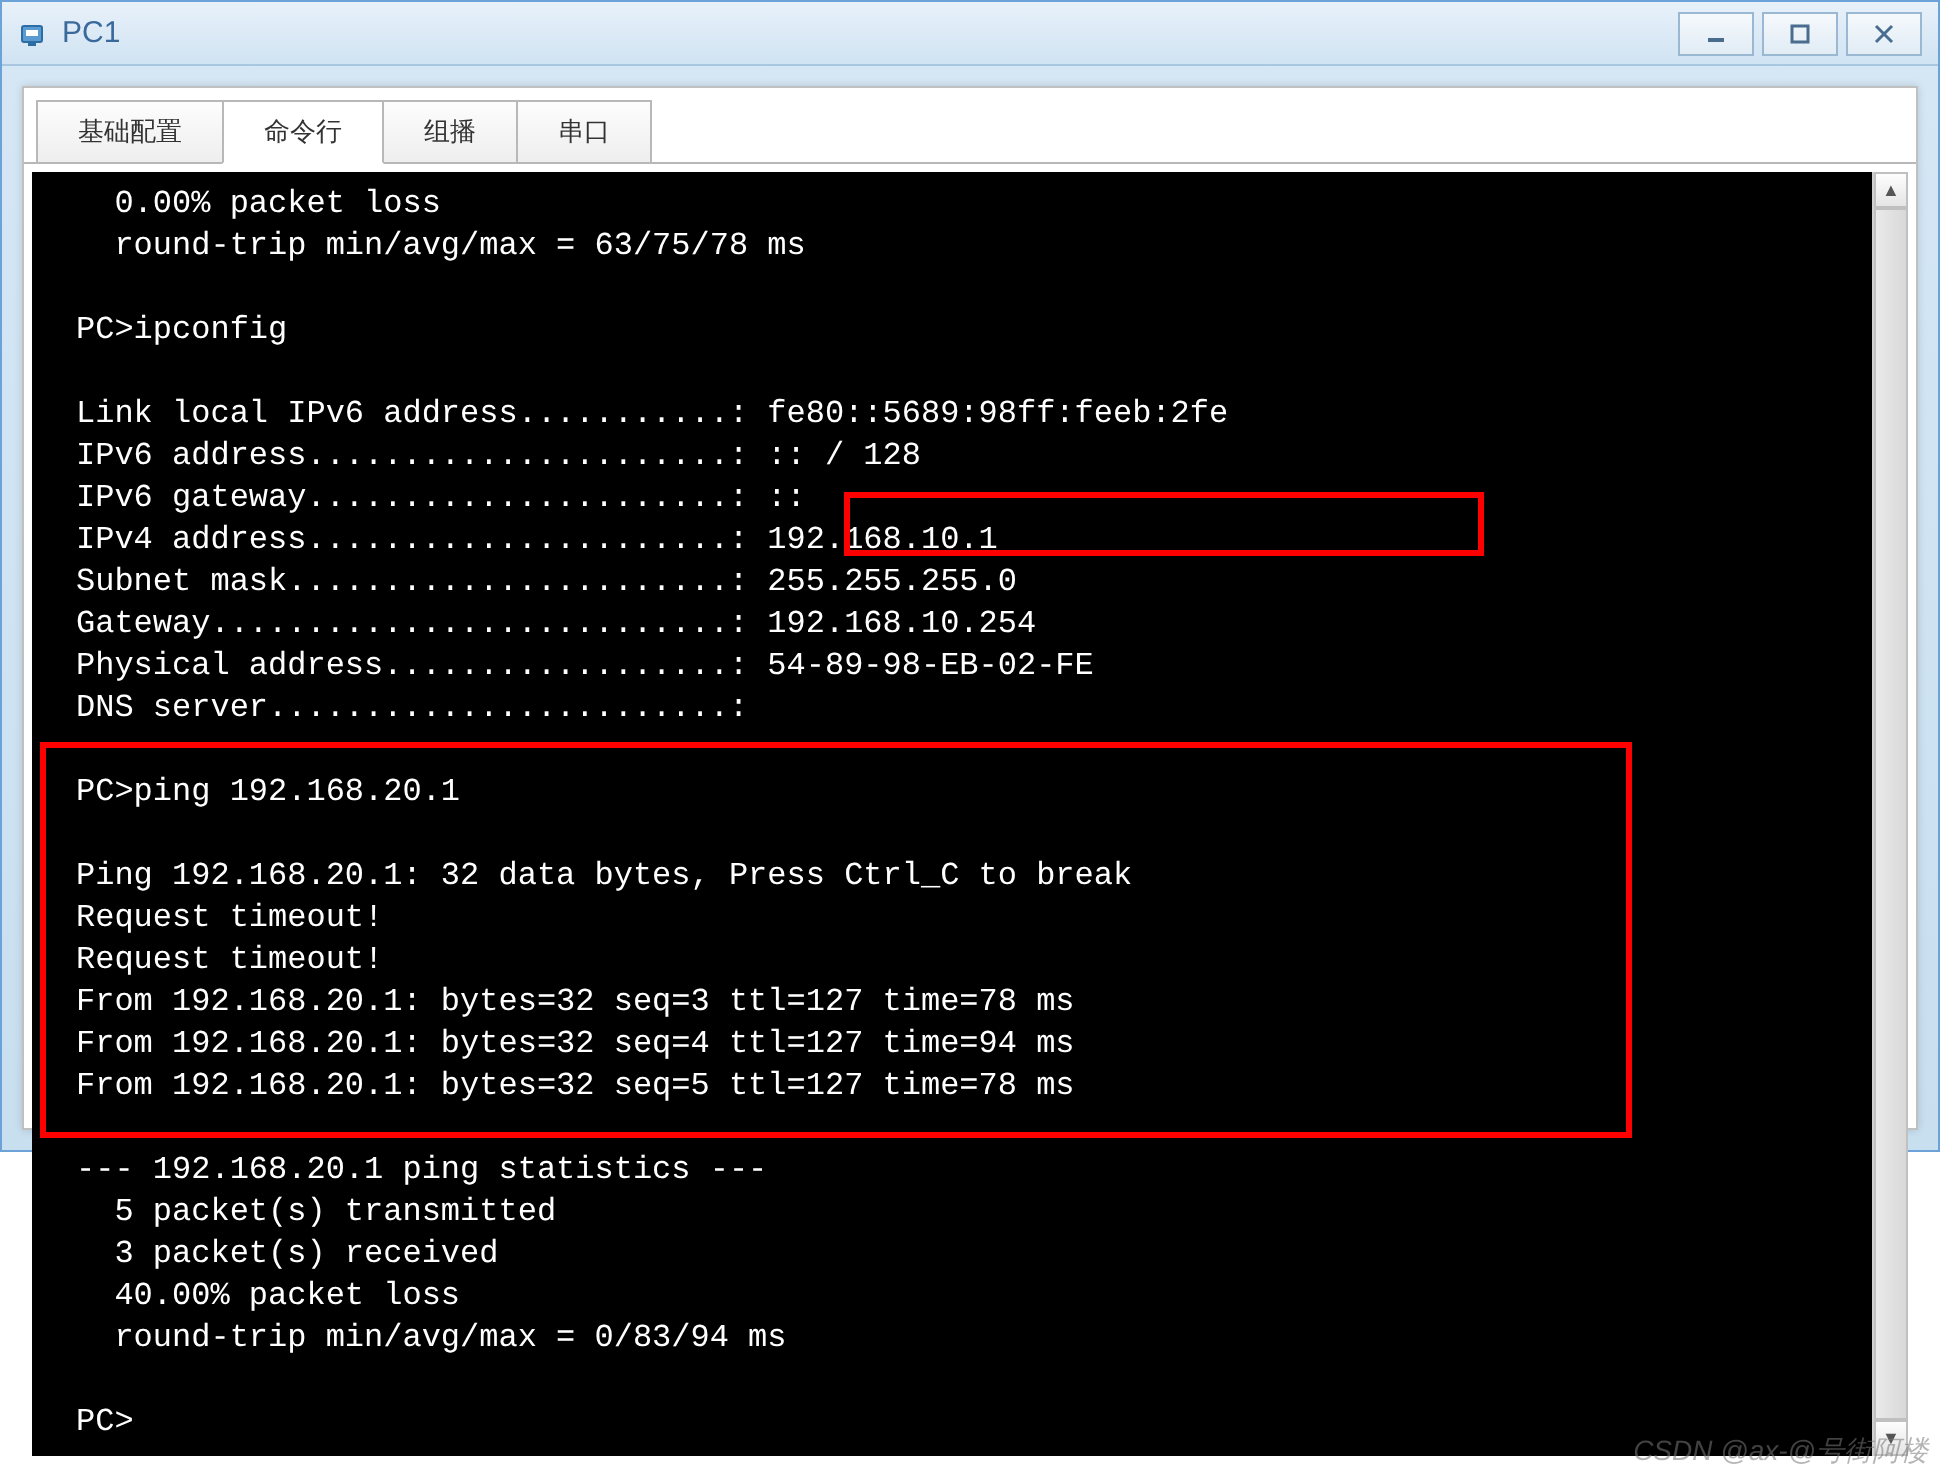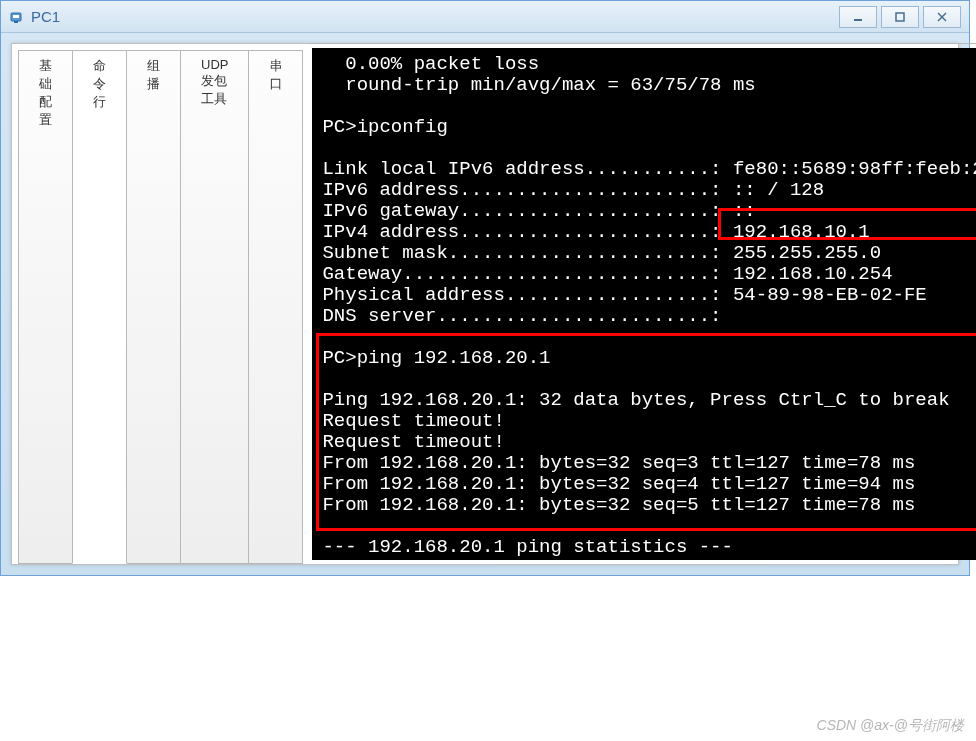--- a/index.html
+++ b/index.html
@@ -57,21 +57,21 @@
       cursor: pointer;
     }
     .content-area {
       margin: 10px;
       width: calc(100% - 20px);
       height: calc(100% - 52px);
       background: #fff;
       border: 1px solid #c0c0c0;
       box-shadow: 0 0 4px rgba(0,0,0,0.15);
       display: flex;
-      flex-direction: row;
+      flex-direction: column;
     }
     .tabs {
       display: flex;
       padding: 6px 6px 0 6px;
       gap: 0;
       background: #fff;
     }
     .tab {
       padding: 6px 20px;
       border: 1px solid #b8b8b8;
@@ -93,23 +93,23 @@
       margin-top: -1px;
       padding: 4px;
       position: relative;
       display: flex;
     }
     .terminal {
       flex: 1;
       background: #000;
       color: #fff;
       font-family: "Courier New", monospace;
-      font-size: 19px;
+      font-size: 16px;
       line-height: 21px;
-      padding: 6px 10px;
+      padding: 6px 22px;
       overflow: hidden;
       white-space: pre;
       position: relative;
     }
     .scrollbar {
       width: 18px;
       background: #f0f0f0;
       border-left: 1px solid #d0d0d0;
       position: relative;
     }
@@ -178,21 +178,20 @@
           </svg>
       </div>
     </div>
   </div>
 
   <div class="content-area">
     <div class="tabs">
       <div class="tab">基础配置</div>
       <div class="tab active">命令行</div>
       <div class="tab">组播</div>
-      <div class="tab">UDP发包工具</div>
       <div class="tab">串口</div>
     </div>
 
     <div class="terminal-wrap">
       <div class="terminal" id="terminal">  0.00% packet loss
   round-trip min/avg/max = 63/75/78 ms
 
 PC&gt;ipconfig
 
 Link local IPv6 address...........: fe80::5689:98ff:feeb:2fe

